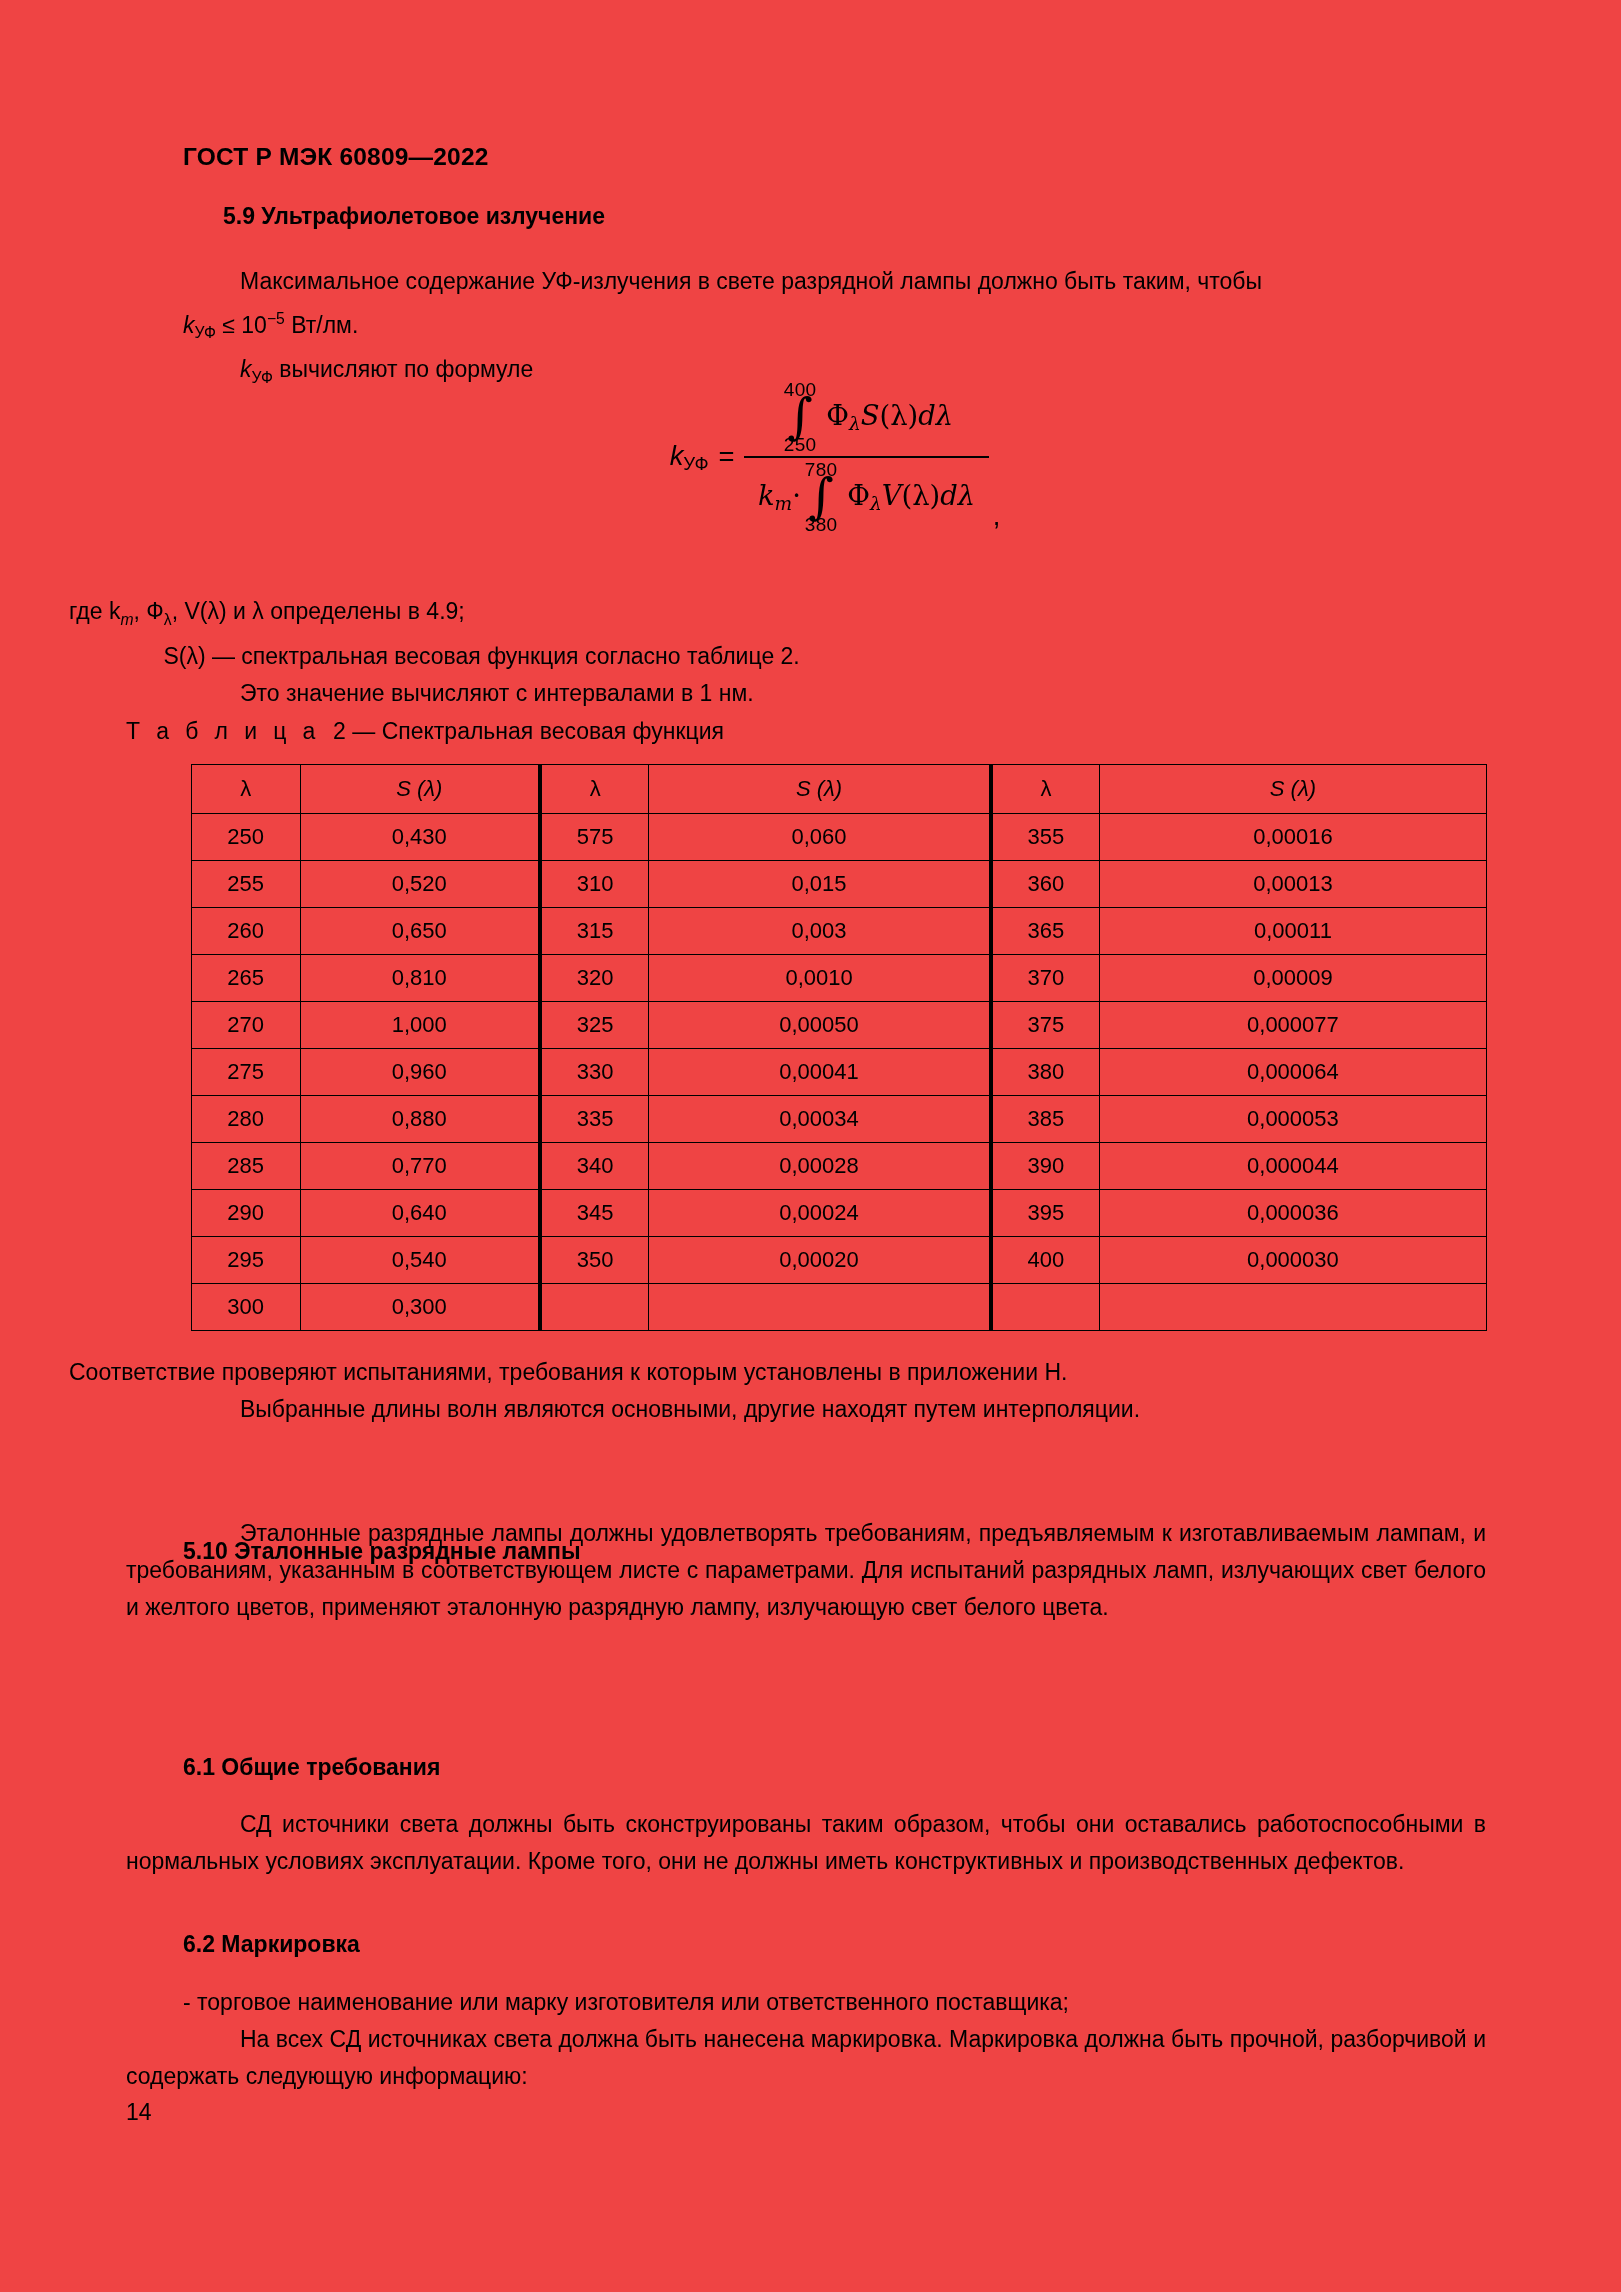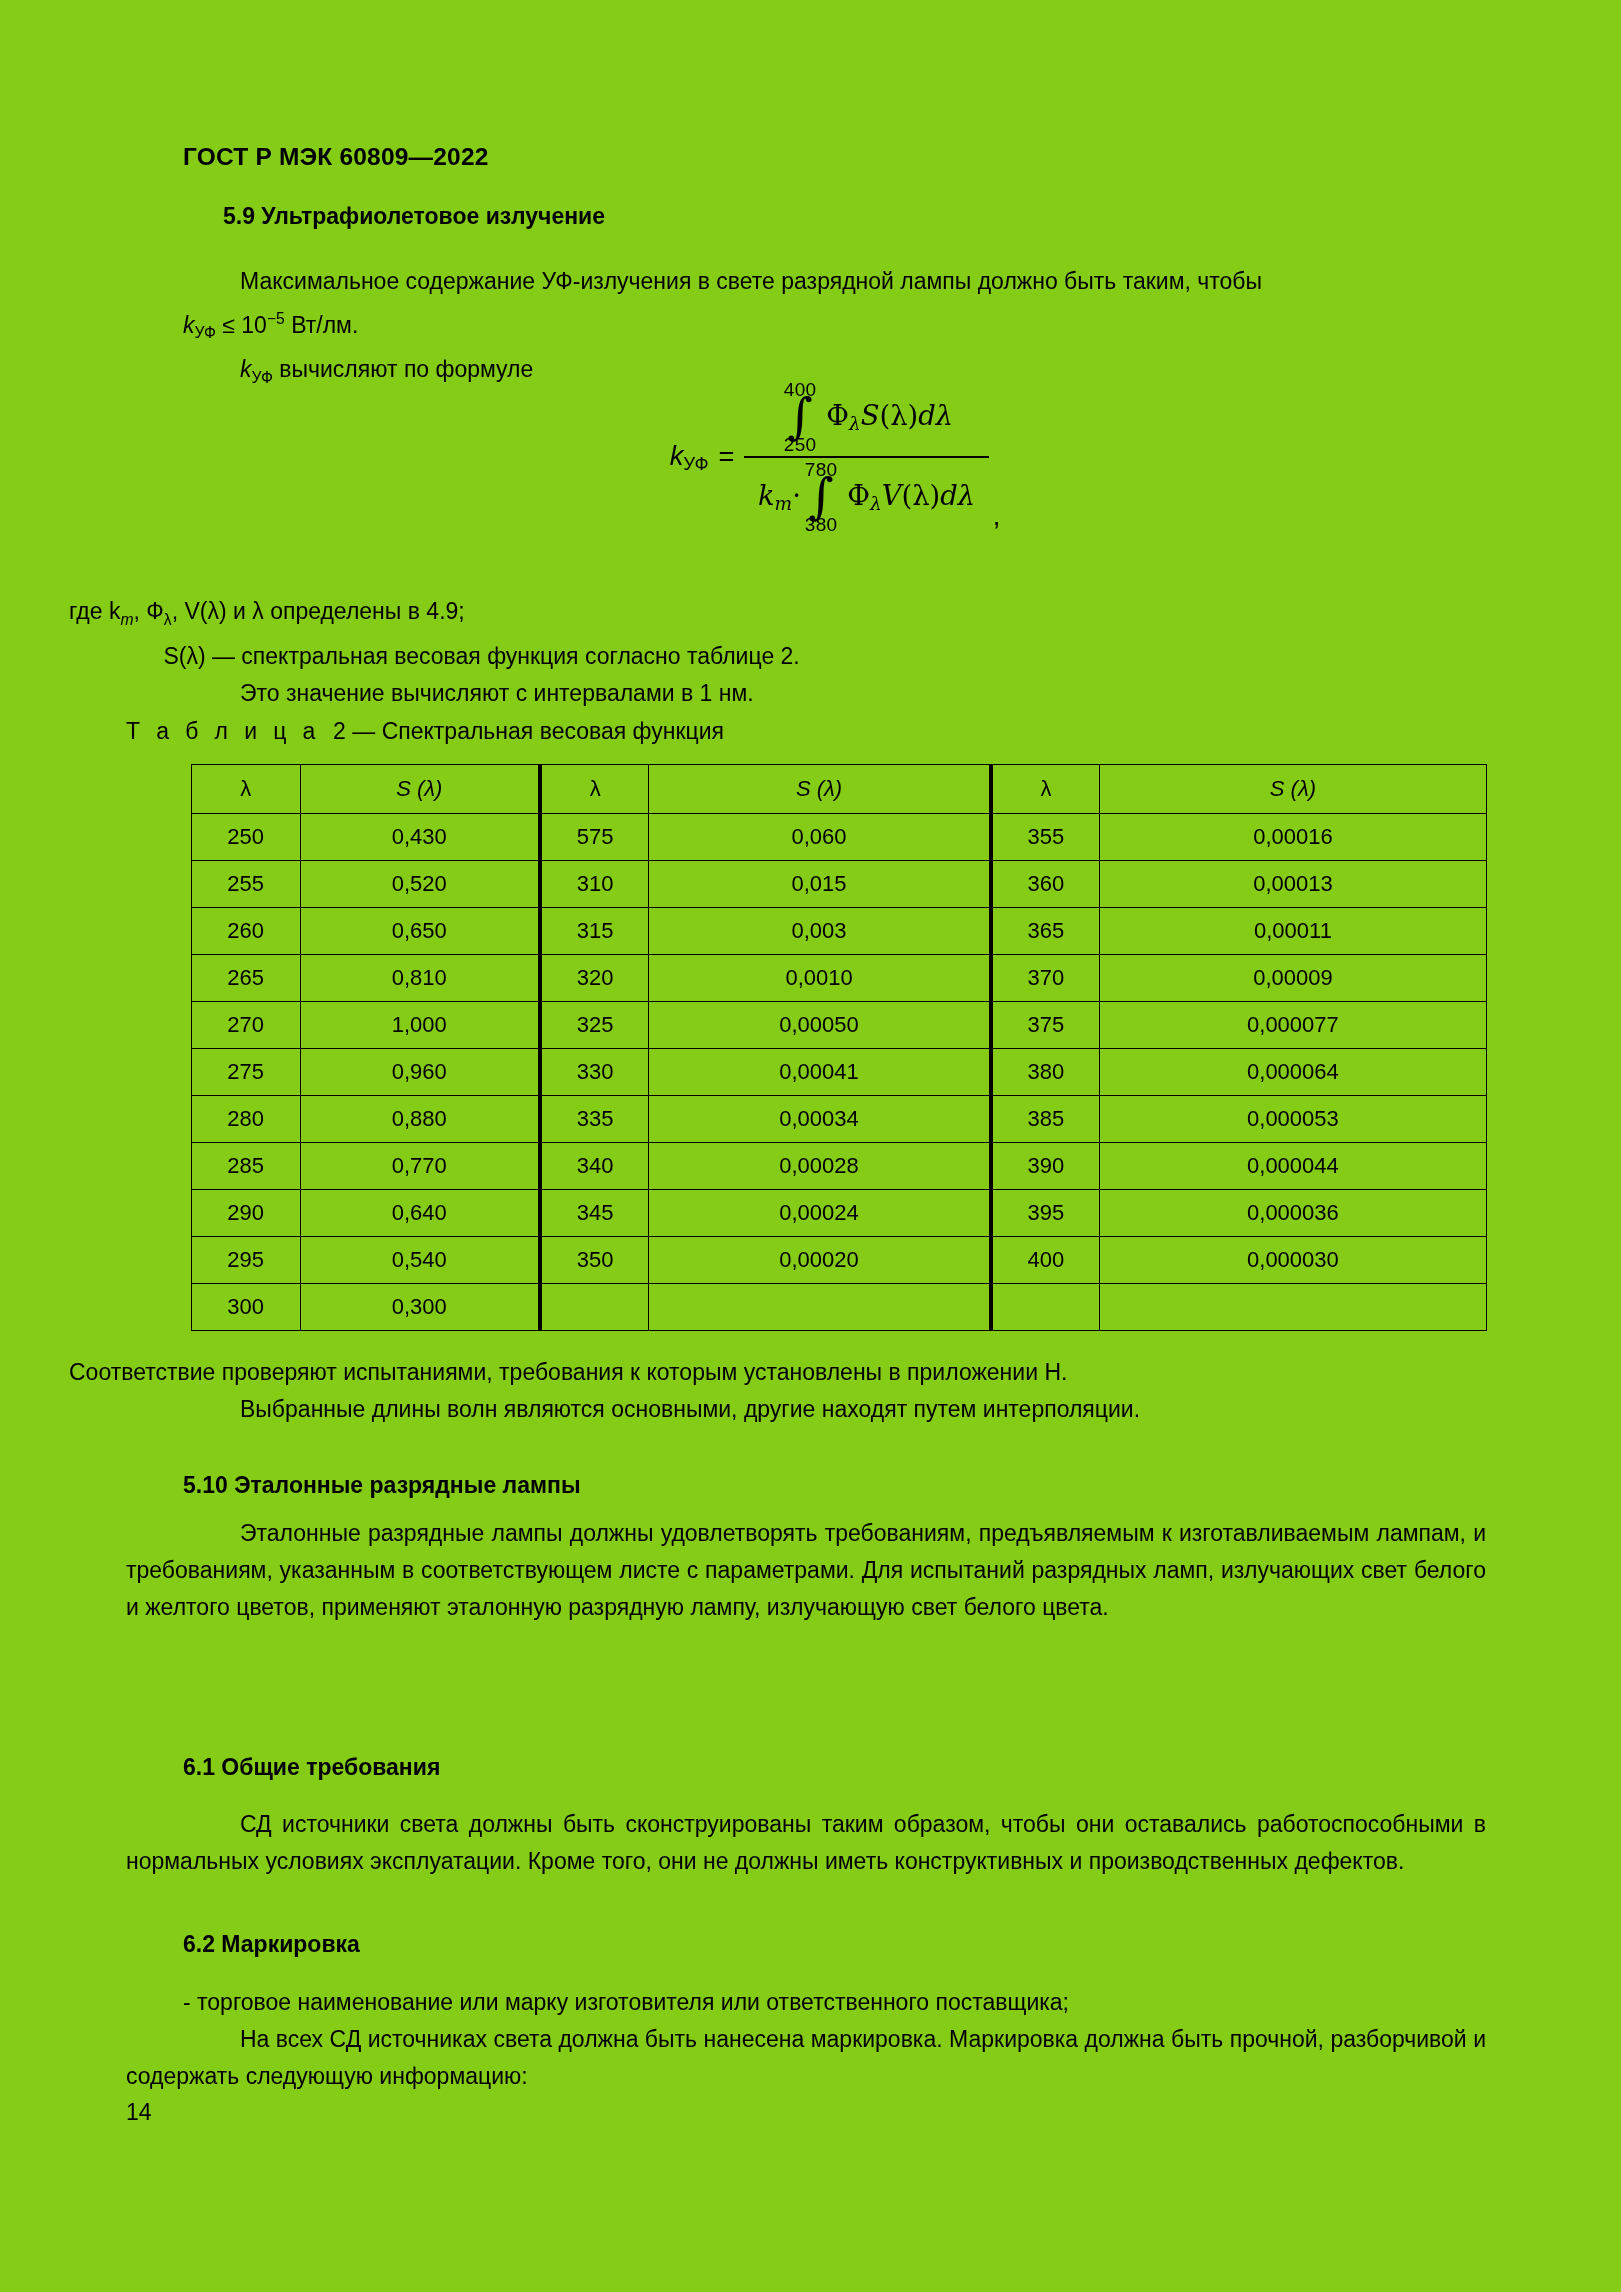--- a/index.html
+++ b/index.html
@@ -8,21 +8,21 @@
     background: #ffffff;
   }
   body {
     font-family: "Liberation Sans", sans-serif;
     color: #000000;
   }
   .page {
     position: relative;
     width: 1621px;
     height: 2293px;
-    background: #84cc16;
+    background: #ef4444;
     overflow: hidden;
   }
   .content {
     position: absolute;
     left: 183px;
     top: 0;
     width: 1304px;
     height: 2293px;
   }
 
@@ -353,21 +353,21 @@
           <td></td>
         </tr>
       </tbody>
     </table>
 
     <div class="blk" style="top:1354px;">
       <p class="body nojust" style="text-indent:-57px; margin-left:-57px;">Соответствие проверяют испытаниями, требования к которым установлены в приложении Н.</p>
       <p class="body nojust" style="text-indent:57px;">Выбранные длины волн являются основными, другие находят путем интерполяции.</p>
     </div>
 
-    <div class="blk" style="top:1472px;">
+    <div class="blk" style="top:1538px;">
       <div class="h3">5.10 Эталонные разрядные лампы</div>
     </div>
     <div class="blk" style="top:1515px; left:-57px; width:1360px;">
       <p class="body indent" style="text-indent:114px;">Эталонные разрядные лампы должны удовлетворять требованиям, предъявляемым к изготавливаемым лампам, и требованиям, указанным в соответствующем листе с параметрами. Для испытаний разрядных ламп, излучающих свет белого и желтого цветов, применяют эталонную разрядную лампу, излучающую свет белого цвета.</p>
     </div>
 
 
     <div class="blk" style="top:1754px;">
       <div class="h3">6.1 Общие требования</div>
     </div>

